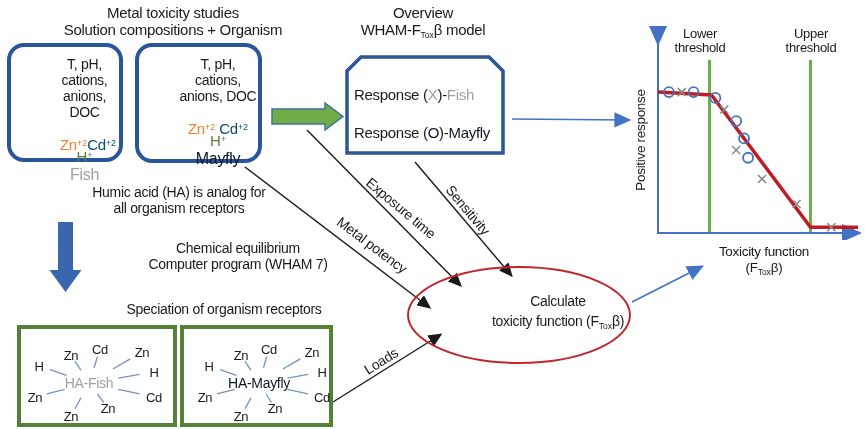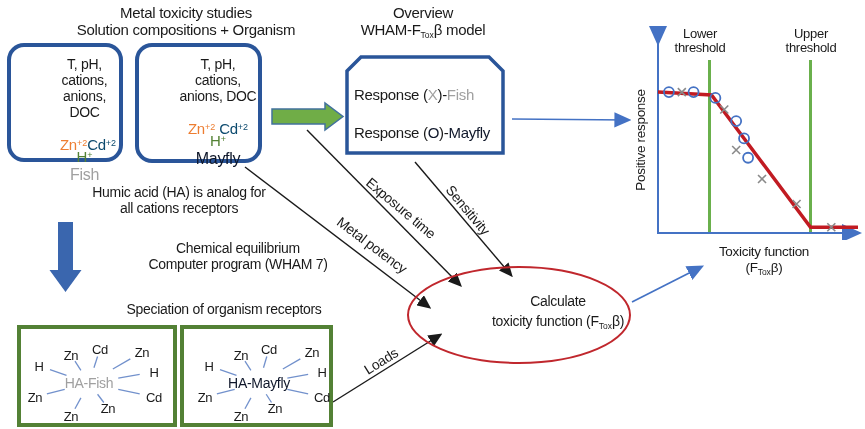--- a/index.html
+++ b/index.html
@@ -60,21 +60,21 @@
 
     <polygon points="272,109 325,109 325,103 343,116.5 325,130 325,124 272,124" fill="#70ad47" stroke="#41719c" stroke-width="1.5"></polygon>
 
     <polygon points="58,222 73,222 73,270 81.5,270 65.5,292 49.5,270 58,270" fill="#3a66ae"></polygon>
 
     <polygon points="361,57 489,57 503,71 503,153 347,153 347,71" fill="#ffffff" stroke="#2a5599" stroke-width="3.5"></polygon>
 
     <ellipse cx="519" cy="315" rx="111" ry="48" fill="none" stroke="#c0272d" stroke-width="2"></ellipse>
   </svg>
 
-  <div class="abs ctr t15" style="left:16px;top:4px;width:278px;padding-left:31px;">
+  <div class="abs ctr t15" style="left:3px;top:4px;width:278px;padding-left:31px;">
     <div>Metal toxicity studies</div>
     <div>Solution compositions + Organism</div>
   </div>
 
   <div class="abs ctr t15" style="left:333px;top:4px;width:180px;">
     <div>Overview</div>
     <div><span>WHAM-F</span><sub>Tox</sub><span>β model</span></div>
   </div>
 
   <div class="abs solbox t14" style="left:7px;top:43px;width:116px;height:119px;">
@@ -97,21 +97,21 @@
     </div>
     <div class="hplus greentx"><span>H</span><sup>+</sup></div>
     <div class="organism bluetx">Mayfly</div>
   </div>
 
   <div class="abs t15" style="left:354px;top:86px;width:146px;"><span>Response (</span><span class="graytx">X</span><span>)-</span><span class="graytx">Fish</span></div>
   <div class="abs t15" style="left:354px;top:124px;width:146px;"><span>Response (</span><span class="bluetx">O</span><span>)-</span><span class="bluetx">Mayfly</span></div>
 
   <div class="abs ctr t14" style="left:25px;top:184px;width:230px;">
     <div>Humic acid (HA) is analog for</div>
-    <div>all cations receptors</div>
+    <div>all organism receptors</div>
   </div>
 
   <div class="abs ctr t14" style="left:85px;top:240px;width:228px;">
     <div>Chemical equilibrium</div>
     <div>Computer program (WHAM 7)</div>
   </div>
 
   <div class="abs ctr t14" style="left:40px;top:301px;width:290px;">Speciation of organism receptors</div>
 
   <div class="rot" style="left:372px;top:245px;transform:translate(-50%,-50%) rotate(37deg);">Metal potency</div>

